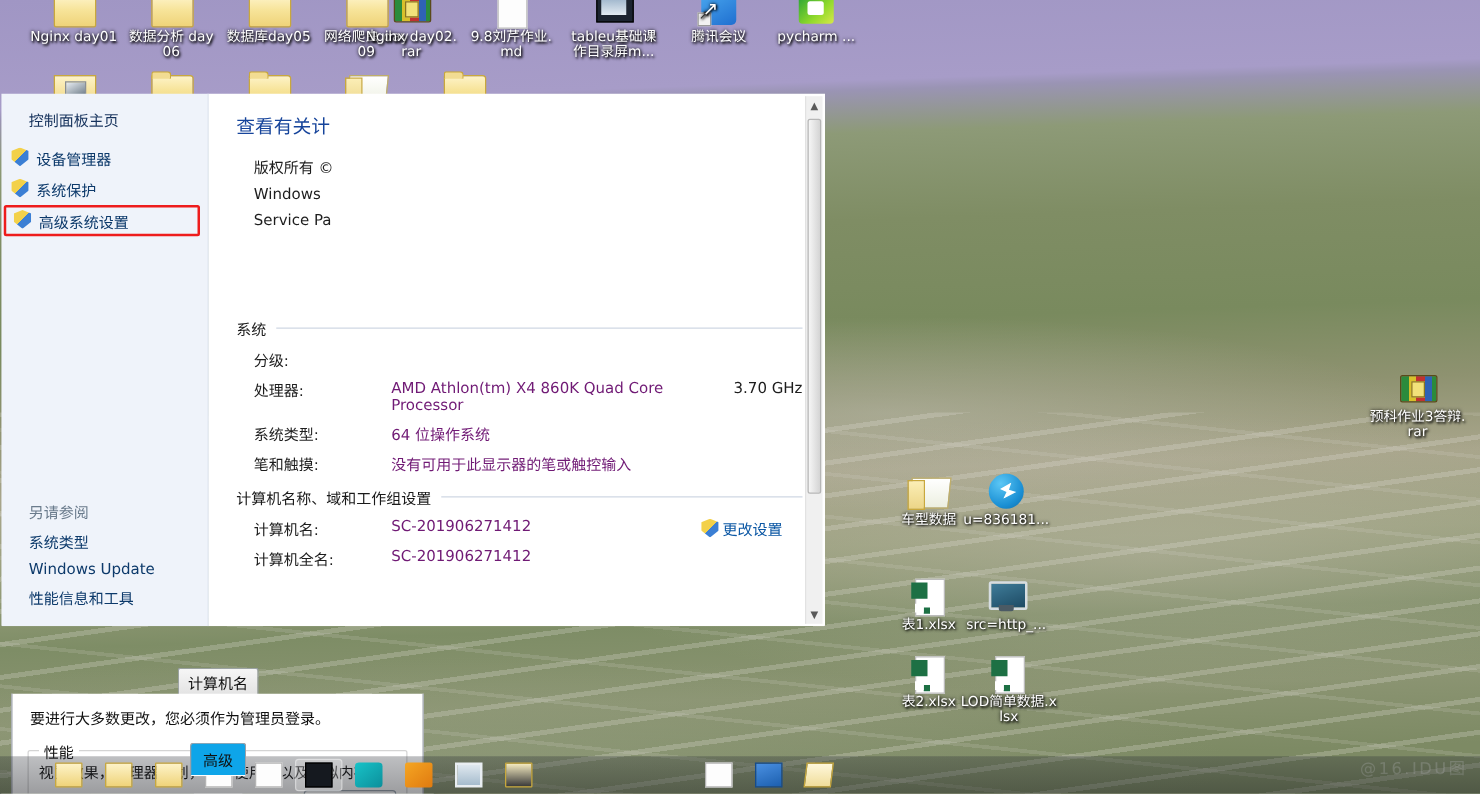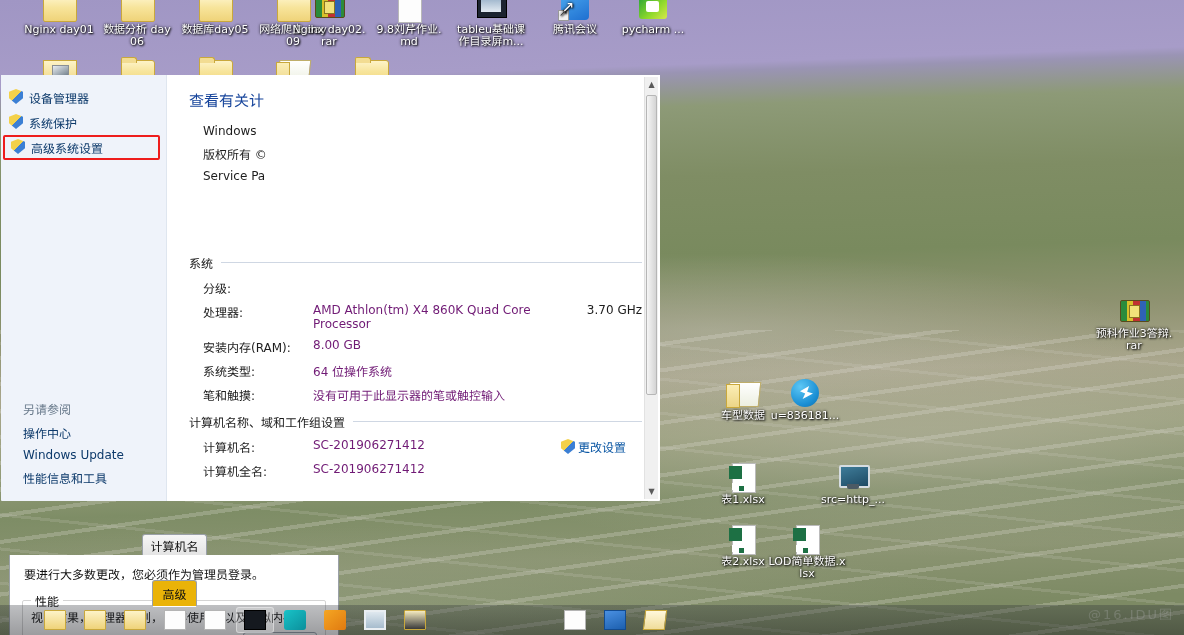--- a/index.html
+++ b/index.html
@@ -390,23 +390,23 @@
     font-size: 12px; color: #101010;
     padding: 2px 7px 3px 7px;
     border: 1px solid #9aa0a8;
     border-bottom: none;
     background: linear-gradient(180deg,#f6f6f6,#e2e2e2);
     border-radius: 3px 3px 0 0;
     margin-right: -1px;
     position: relative; top: 1px;
   }
   .sp-tab.active {
-    background: #eab308;
+    background: #0ea5e9;
     padding: 4px 9px 4px 9px;
-    top: 1px; z-index: 2;
+    top: 15px; z-index: 2;
     border-bottom: 1px solid #fff;
   }
   #sp-page {
     background: #fff;
     margin: 0 8px;
     border: 1px solid #9aa0a8;
     border-top: none;
     height: 292px;
     padding: 10px 12px 0 12px;
     position: relative;
@@ -553,21 +553,21 @@
   <span class="cap">车型数据</span>
 </div>
 <div class="desk-icon" style="left:768px;top:378px;">
   <span class="glyph ic-bluecircle"></span>
   <span class="cap">u=836181...</span>
 </div>
 <div class="desk-icon" style="left:706px;top:462px;">
   <span class="glyph ic-xlsx"></span>
   <span class="cap">表1.xlsx</span>
 </div>
-<div class="desk-icon" style="left:768px;top:462px;margin-left:48px;">
+<div class="desk-icon" style="left:768px;top:462px;">
   <span class="glyph ic-monitor"></span>
   <span class="cap">src=http_...</span>
 </div>
 <div class="desk-icon" style="left:706px;top:524px;">
   <span class="glyph ic-xlsx"></span>
   <span class="cap">表2.xlsx</span>
 </div>
 <div class="desk-icon" style="left:768px;top:524px;width:78px;">
   <span class="glyph ic-xlsx"></span>
   <span class="cap">LOD简单数据.xlsx</span>
@@ -598,73 +598,70 @@
   <div id="cp-menubar">
     <span>文件(F)</span>
     <span>编辑(E)</span>
     <span>查看(V)</span>
     <span>工具(T)</span>
     <span>帮助(H)</span>
   </div>
 
   <div id="cp-body">
     <div id="cp-sidebar">
+      <div class="side-head">控制面板主页</div>
 
       <div class="side-link">
         <span class="shield"></span>
         <span>设备管理器</span>
       </div>
       <div class="side-link">
         <span class="shield"></span>
         <span>系统保护</span>
       </div>
       <div class="side-link highlight">
         <span class="shield"></span>
         <span>高级系统设置</span>
       </div>
 
       <div class="side-footer">
         <div class="ttl">另请参阅</div>
-        <div class="fl">操作中心</div>
+        <div class="fl">系统类型</div>
         <div class="fl">Windows Update</div>
         <div class="fl">性能信息和工具</div>
       </div>
     </div>
 
     <div id="cp-content">
       <h1>查看有关计</h1>
 
       <div class="kv">
+        <div class="k">版权所有 ©</div>
+      </div>
+      <div class="kv">
         <div class="k">Windows </div>
-      </div>
-      <div class="kv">
-        <div class="k">版权所有 ©</div>
       </div>
       <div class="kv">
         <div class="k">Service Pa</div>
       </div>
 
       <div style="height:62px"></div>
 
       <div class="section-rule">
         <span class="lbl">系统</span>
         <span class="ln"></span>
       </div>
       <div class="kv">
         <div class="k">分级:</div>
         <div class="v"></div>
       </div>
       <div class="kv">
         <div class="k">处理器:</div>
         <div class="v">AMD Athlon(tm) X4 860K Quad Core Processor</div>
         <div class="v2">3.70 GHz</div>
-      </div>
-      <div class="kv">
-        <div class="k">安装内存(RAM):</div>
-        <div class="v">8.00 GB</div>
       </div>
       <div class="kv">
         <div class="k">系统类型:</div>
         <div class="v">64 位操作系统</div>
       </div>
       <div class="kv">
         <div class="k">笔和触摸:</div>
         <div class="v">没有可用于此显示器的笔或触控输入</div>
       </div>
 

